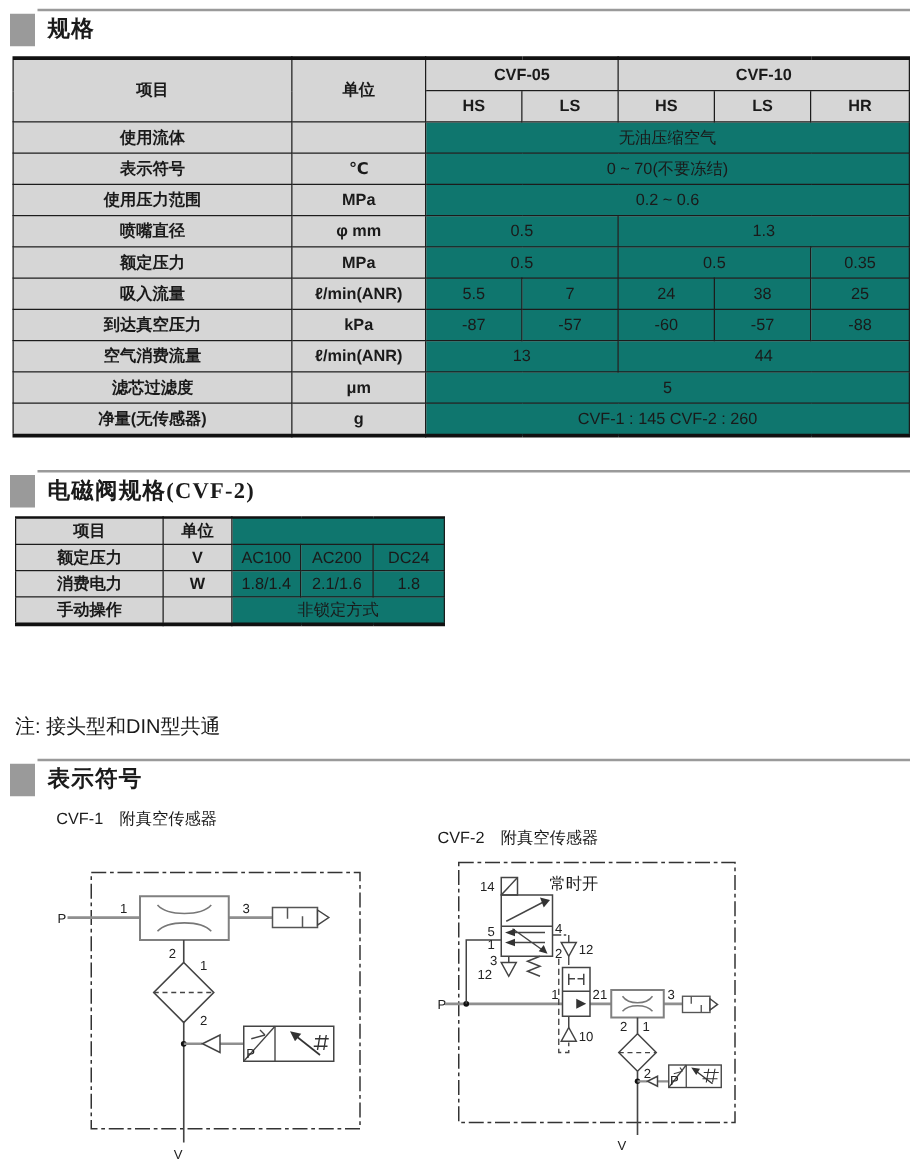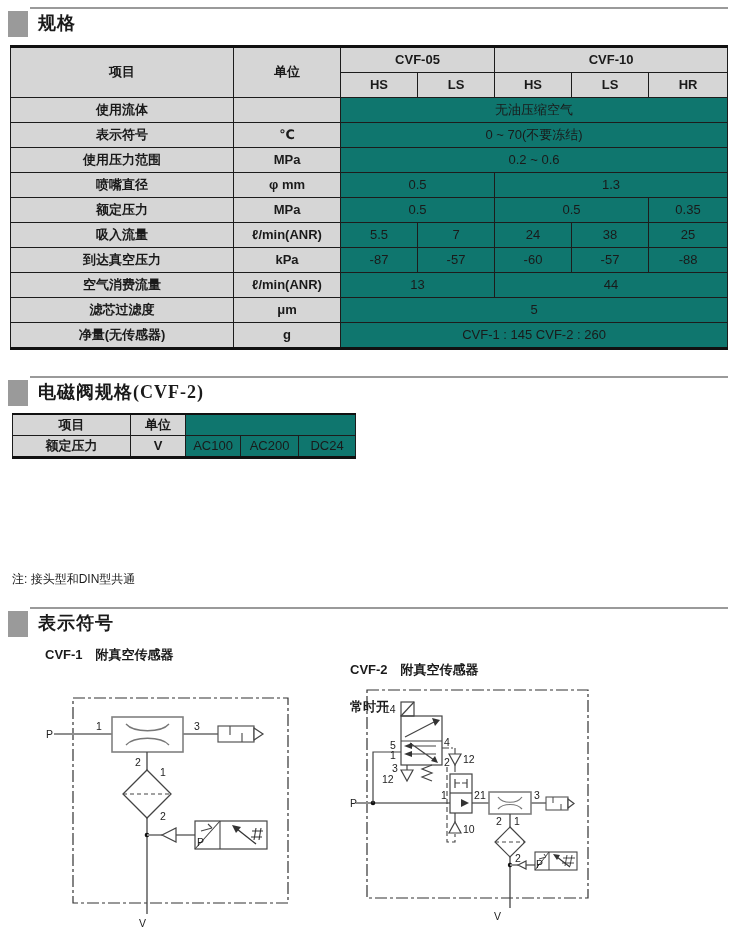--- a/index.html
+++ b/index.html
@@ -12,22 +12,22 @@
   .sq{position:absolute;width:20px;height:26px;background:#9a9a9a;left:8px;}
   .sec-title{position:absolute;left:38px;font-size:18px;font-weight:bold;letter-spacing:1px;white-space:nowrap;font-family:Liberation Serif, serif;}
   .tbl{position:absolute;border-collapse:collapse;table-layout:fixed;}
   .tbl td{border:1px solid #1c1c1c;text-align:center;vertical-align:middle;padding:0 2px;font-size:13px;line-height:1.1;}
   #spec-table{left:10px;top:45px;width:717px;border-top:3px solid #111;border-bottom:3px solid #111;}
   #spec-table td{height:24px;}
   #sol-table{left:12px;top:413px;width:343px;border-top:2px solid #111;border-bottom:3px solid #111;}
   #sol-table td{height:20px;}
   .gray{background:#d6d6d6;font-weight:600;}
   .val{background:#0f766e;font-weight:400;}
-  .note{position:absolute;font-size:12px;font-weight:500;}
-  .diag-title{position:absolute;font-size:13px;font-weight:700;line-height:1.4;white-space:pre-line;}
+  .note{position:absolute;font-size:16px;font-weight:500;}
+  .diag-title{position:absolute;font-size:13px;font-weight:400;line-height:1.4;white-space:pre-line;text-align:right;}
   svg{position:absolute;}
   svg text{font-family:"Liberation Sans","DejaVu Sans",sans-serif;font-size:10.5px;fill:#222;}
   .ln{stroke:#444;stroke-width:1.3;fill:none;}
   .gln{stroke:#8f8f8f;stroke-width:2.2;fill:none;}
   .gbx{stroke:#808080;stroke-width:1.6;fill:none;}
   .dbx{stroke:#444;stroke-width:1.2;fill:none;}
   .open{fill:#ffffff;stroke:#444;stroke-width:1.2;}
   .border-box{stroke:#333;stroke-width:1.2;fill:none;stroke-dasharray:12 3 3 3;}
 </style>
 </head>
@@ -142,20 +142,32 @@
         <td class="gray">单位</td>
         <td class="val" colspan="3"></td>
       </tr>
       <tr>
         <td class="gray">额定压力</td>
         <td class="gray">V</td>
         <td class="val">AC100</td>
         <td class="val">AC200</td>
         <td class="val">DC24</td>
       </tr>
+      <tr>
+        <td class="gray">消费电力</td>
+        <td class="gray">W</td>
+        <td class="val">1.8/1.4</td>
+        <td class="val">2.1/1.6</td>
+        <td class="val">1.8</td>
+      </tr>
+      <tr>
+        <td class="gray">手动操作</td>
+        <td class="gray"></td>
+        <td class="val" colspan="3">非锁定方式</td>
+      </tr>
     </tbody>
 </table>
 <div class="note" style="left:12px;top:571px;">注: 接头型和DIN型共通</div>
 
 <div class="rule" style="top:607px;"></div>
 <div class="sq" style="top:611px;"></div>
 <div class="sec-title" style="top:611px;">表示符号</div>
 
 <div class="diag-title" style="left:45px;top:646px;">CVF-1　附真空传感器</div>
 <div class="diag-title" style="left:350px;top:643px;">

